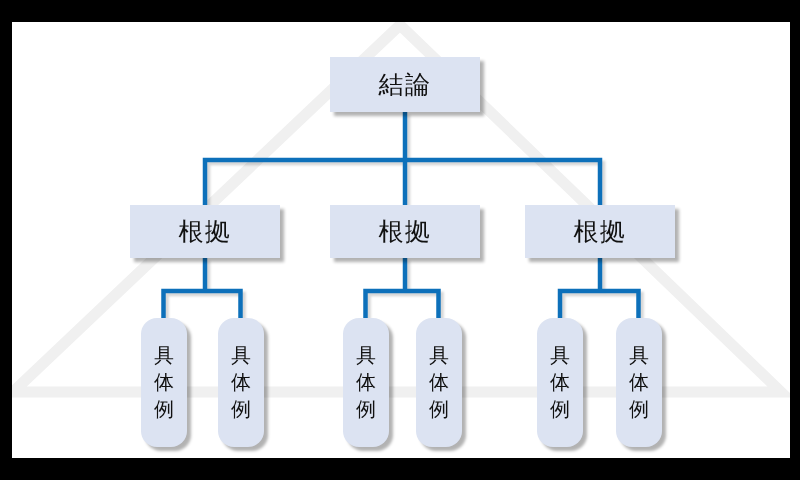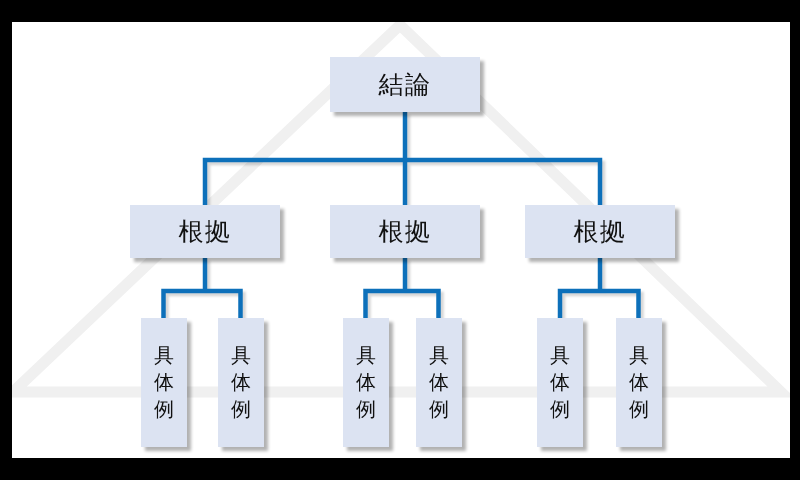--- a/index.html
+++ b/index.html
@@ -63,20 +63,21 @@
     letter-spacing: 0.06em;
   }
   .node-root  { left: 318px; top: 35px;  width: 150px; height: 55px; }
   .node-branch{ top: 183px; width: 150px; height: 53px; text-align: center; }
   #branch-0 { left: 118px; }
   #branch-1 { left: 318px; }
   #branch-2 { left: 513px; }
   .node-leaf {
     top: 296px; width: 46px; height: 129px;
     font-size: 20px;
+    border-radius: 16px;
   }
   .leaf-label {
     display: inline-block;
     width: 1em;
     word-break: break-all;
     text-align: center;
     line-height: 27px;
   }
   #leaf-0 { left: 129px; }
   #leaf-1 { left: 206px; }

